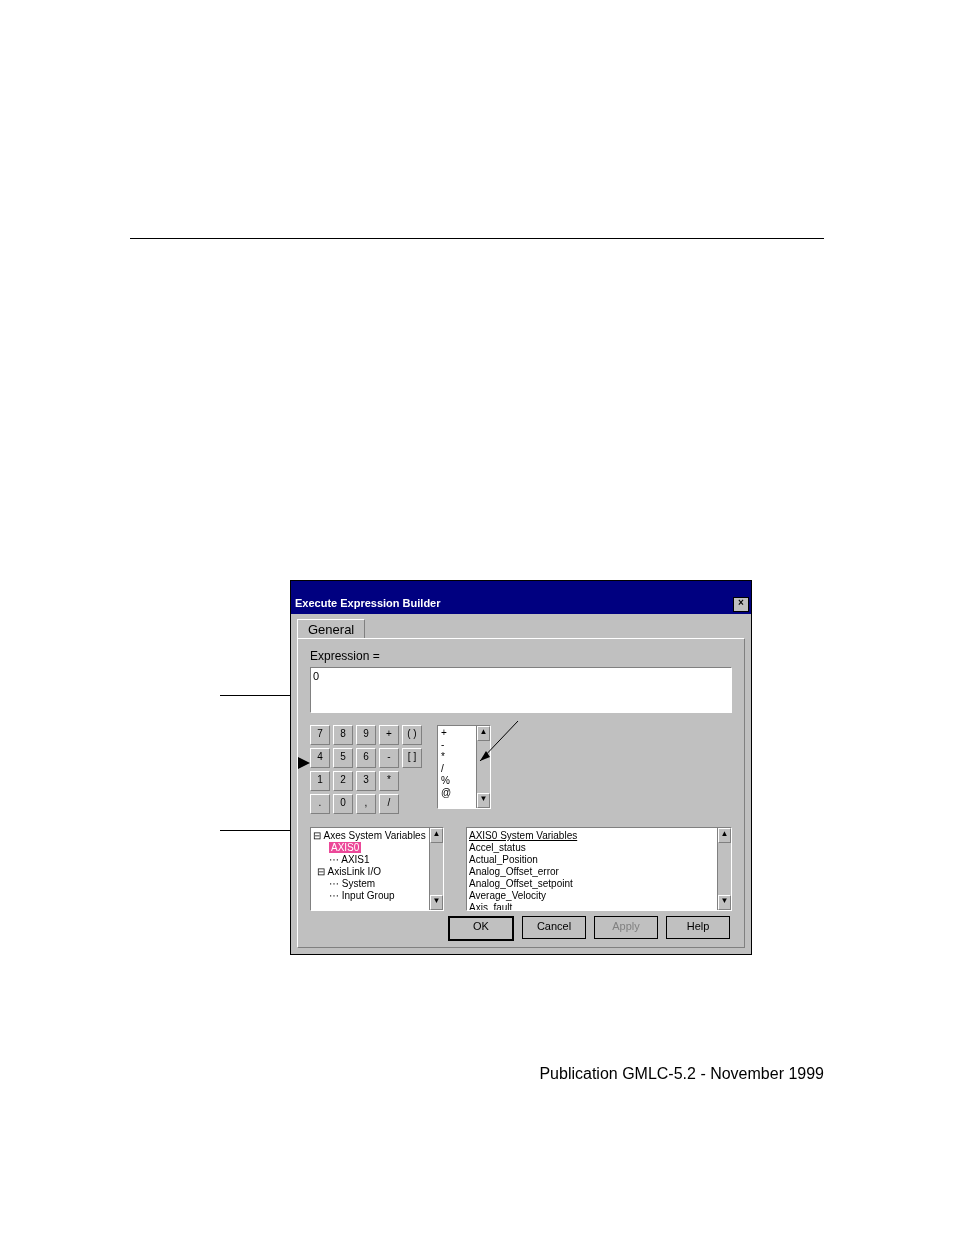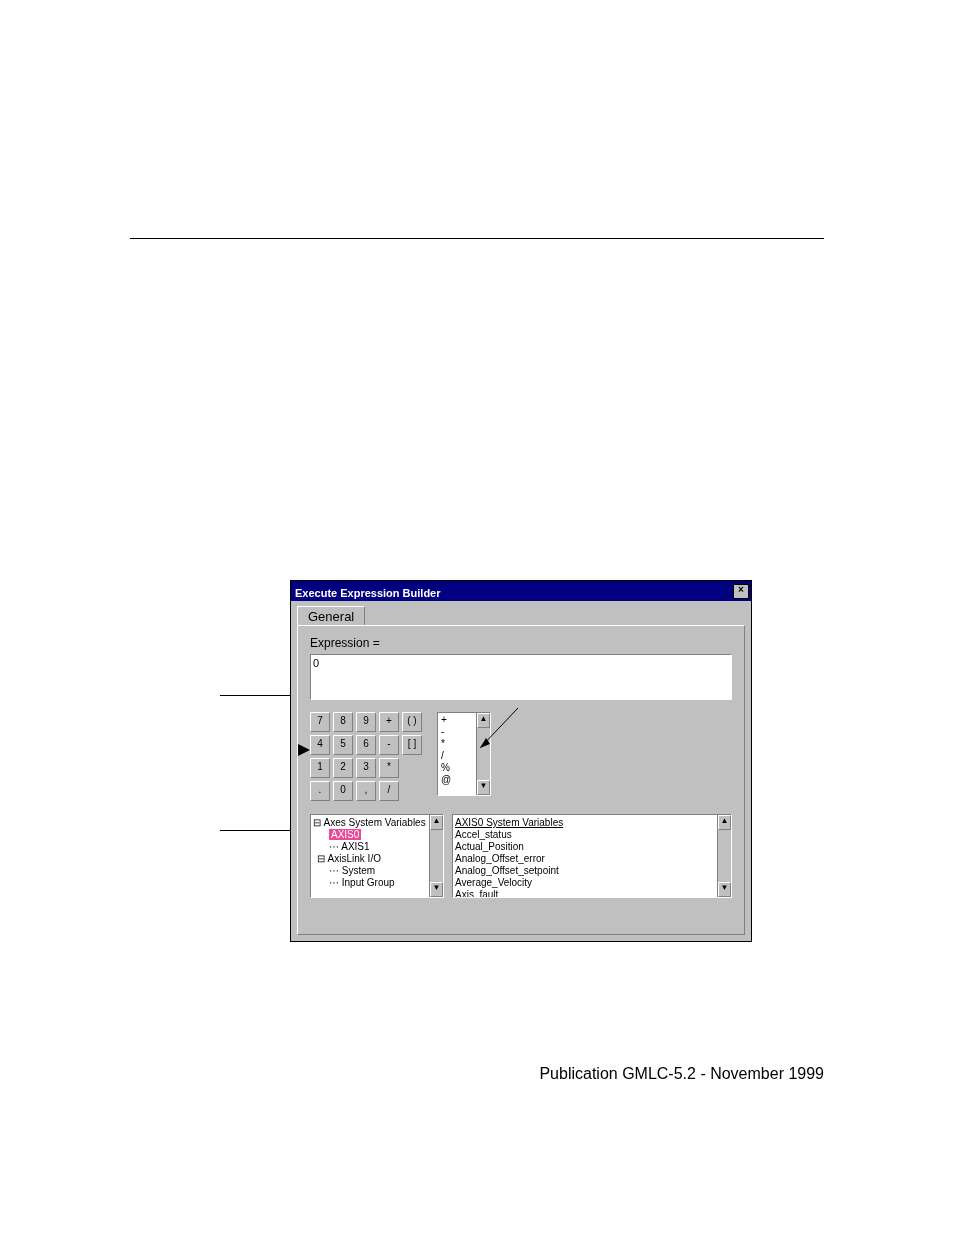--- a/index.html
+++ b/index.html
@@ -5,34 +5,34 @@
 html,body{margin:0;padding:0;background:#fff;font-family:Arial,Helvetica,sans-serif;color:#000;width:954px}
 .page{width:954px;height:1235px;position:relative}
 .chapter-head{position:absolute;right:130px;top:190px;font-family:Arial,sans-serif}
 .chapter-label{font-style:italic;font-size:22px;font-weight:400;display:inline-block;vertical-align:baseline;margin-right:6px}
 .chapter-num{font-weight:700;font-size:38px;display:inline-block;vertical-align:baseline}
 .hr-top{position:absolute;left:130px;right:130px;top:238px;border-top:1.5px solid #000}
 .section-title{position:absolute;left:300px;top:290px;font-weight:700;font-size:26px;letter-spacing:-.3px}
 .footer{position:absolute;right:130px;top:1065px;font-size:16px}
 
 .dialog{position:absolute;left:290px;top:580px;width:460px;background:#c0c0c0;border:1px solid #000;font-family:"MS Sans Serif",Arial,sans-serif;font-size:11px}
-.titlebar{background:#000080;color:#fff;display:flex;align-items:flex-end;justify-content:space-between;padding:3px 2px 2px 4px;font-weight:700;font-size:11px}
+.titlebar{background:#000080;color:#fff;display:flex;align-items:flex-start;justify-content:space-between;padding:16px 2px 2px 4px;font-weight:700;font-size:11px}
 .closebox{width:14px;height:13px;background:#c0c0c0;border:1px solid #000;color:#000;font-size:10px;line-height:10px;text-align:center;font-weight:700;font-family:Arial}
 .tabrow{padding:4px 6px 0 6px}
 .tab{display:inline-block;background:#c0c0c0;border:1px solid #fff;border-right-color:#808080;border-bottom:none;padding:2px 10px;font-size:13px;position:relative;top:1px}
 .tabbody{margin:0 6px 6px 6px;border:1px solid #fff;border-left-color:#fff;border-top-color:#fff;border-right-color:#808080;border-bottom-color:#808080;background:#c0c0c0;padding:10px 12px 8px 12px;height:290px;position:relative}
 .lbl{font-size:12px;margin-bottom:4px}
 .textarea{background:#fff;border:1px solid #808080;border-right-color:#fff;border-bottom-color:#fff;height:40px;padding:2px;font-size:11px;margin-bottom:12px}
 .keypad{display:inline-block;vertical-align:top}
 .krow{display:flex;gap:3px;margin-bottom:3px}
 .kbtn{width:18px;height:18px;background:#c0c0c0;border:1px solid #fff;border-right-color:#808080;border-bottom-color:#808080;font-size:10px;text-align:center;line-height:16px}
 .oplist{display:inline-block;vertical-align:top;margin-left:12px;width:50px;height:80px;background:#fff;border:1px solid #808080;border-right-color:#fff;border-bottom-color:#fff;font-size:10px;padding:1px;position:relative}
 .oplist .sb{position:absolute;right:0;top:0;bottom:0;width:13px;background:#c0c0c0;border-left:1px solid #808080;display:flex;flex-direction:column;justify-content:space-between}
 .sbbtn{height:13px;background:#c0c0c0;border:1px solid #fff;border-right-color:#808080;border-bottom-color:#808080;font-size:8px;text-align:center;line-height:10px}
-.lists{display:flex;gap:8px;margin-top:10px}
+.lists{display:flex;gap:22px;margin-top:10px}
 .treebox,.varbox{background:#fff;border:1px solid #808080;border-right-color:#fff;border-bottom-color:#fff;height:78px;position:relative;font-size:10px;padding:2px 0 2px 2px;overflow:hidden}
 .treebox{width:130px}
 .varbox{flex:1}
 .treebox .sb,.varbox .sb{position:absolute;right:0;top:0;bottom:0;width:13px;background:#c0c0c0;border-left:1px solid #808080;display:flex;flex-direction:column;justify-content:space-between}
 .tree-item{white-space:nowrap;line-height:12px}
 .tree-sel{background:#ec4899;color:#fff;padding:0 2px}
 .btnrow{position:absolute;right:14px;bottom:6px;display:flex;gap:8px}
 .dbtn{width:62px;height:21px;background:#c0c0c0;border:1px solid #000;font-size:11px;text-align:center;line-height:19px}
 .dbtn.def{border:2px solid #000;line-height:17px}
 .dbtn.dis{color:#808080}
@@ -142,17 +142,23 @@
           <div class="tree-item">Analog_Offset_setpoint</div>
           <div class="tree-item">Average_Velocity</div>
           <div class="tree-item">Axis_fault</div>
           <div class="sb">
             <div class="sbbtn">▲</div>
             <div class="sbbtn">▼</div>
           </div>
         </div>
       </div>
 
+      <div class="btnrow">
+        <span class="dbtn def">OK</span>
+        <span class="dbtn">Cancel</span>
+        <span class="dbtn dis">Apply</span>
+        <span class="dbtn">Help</span>
+      </div>
     </div>
   </div>
 
   <div class="footer">Publication GMLC-5.2 - November 1999</div>
 </div>
 
 </body></html>

